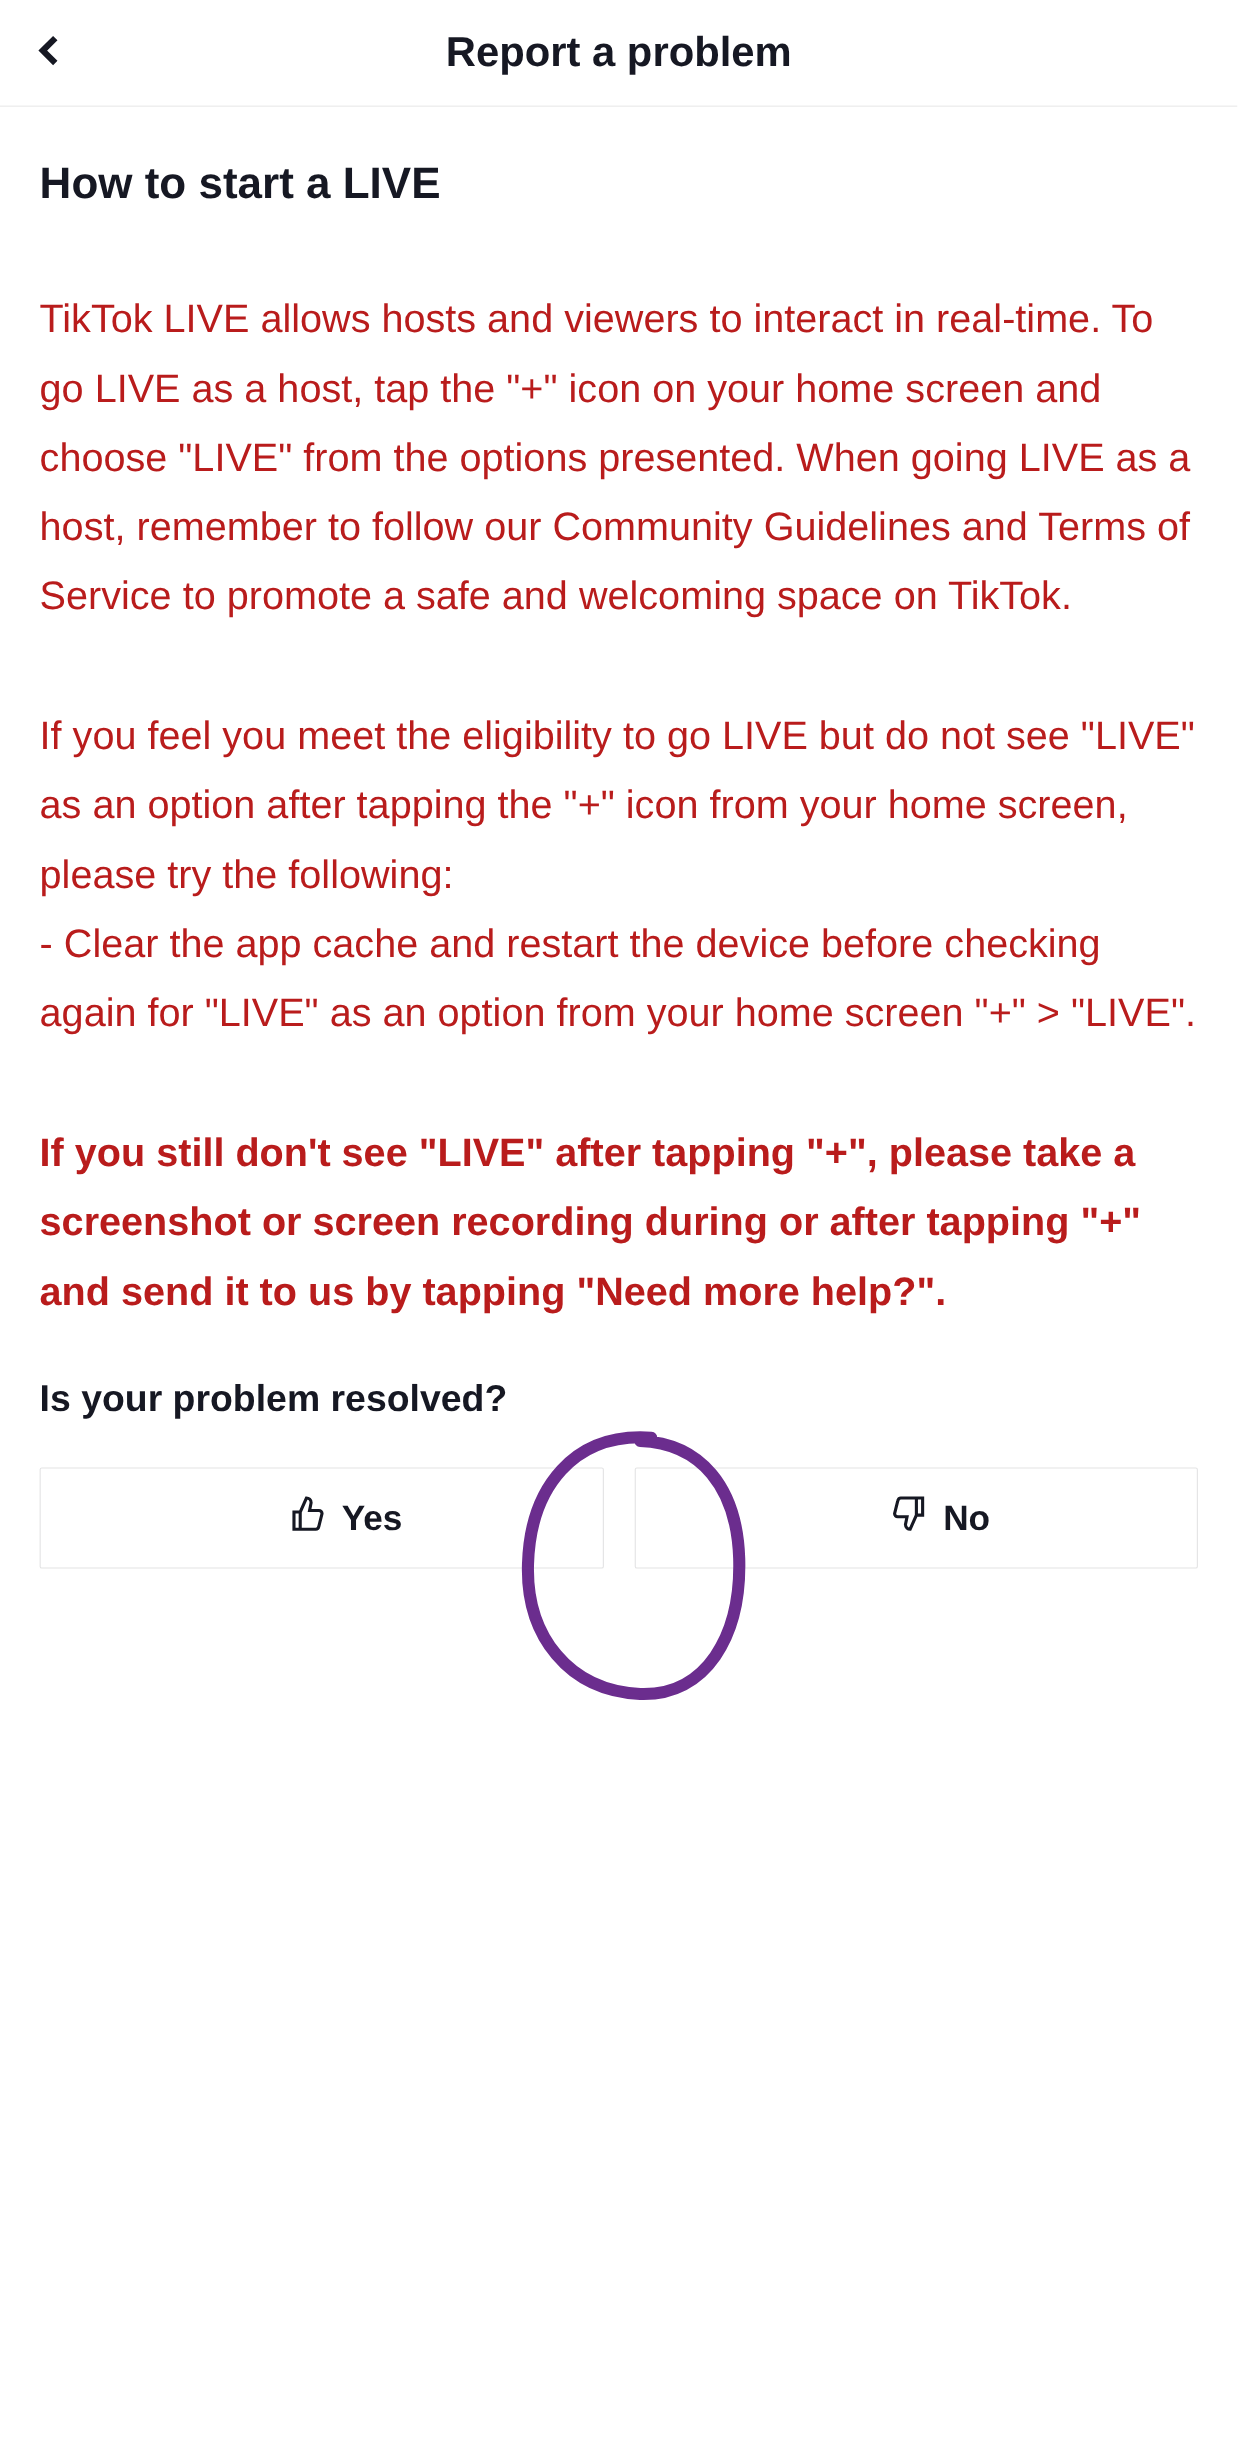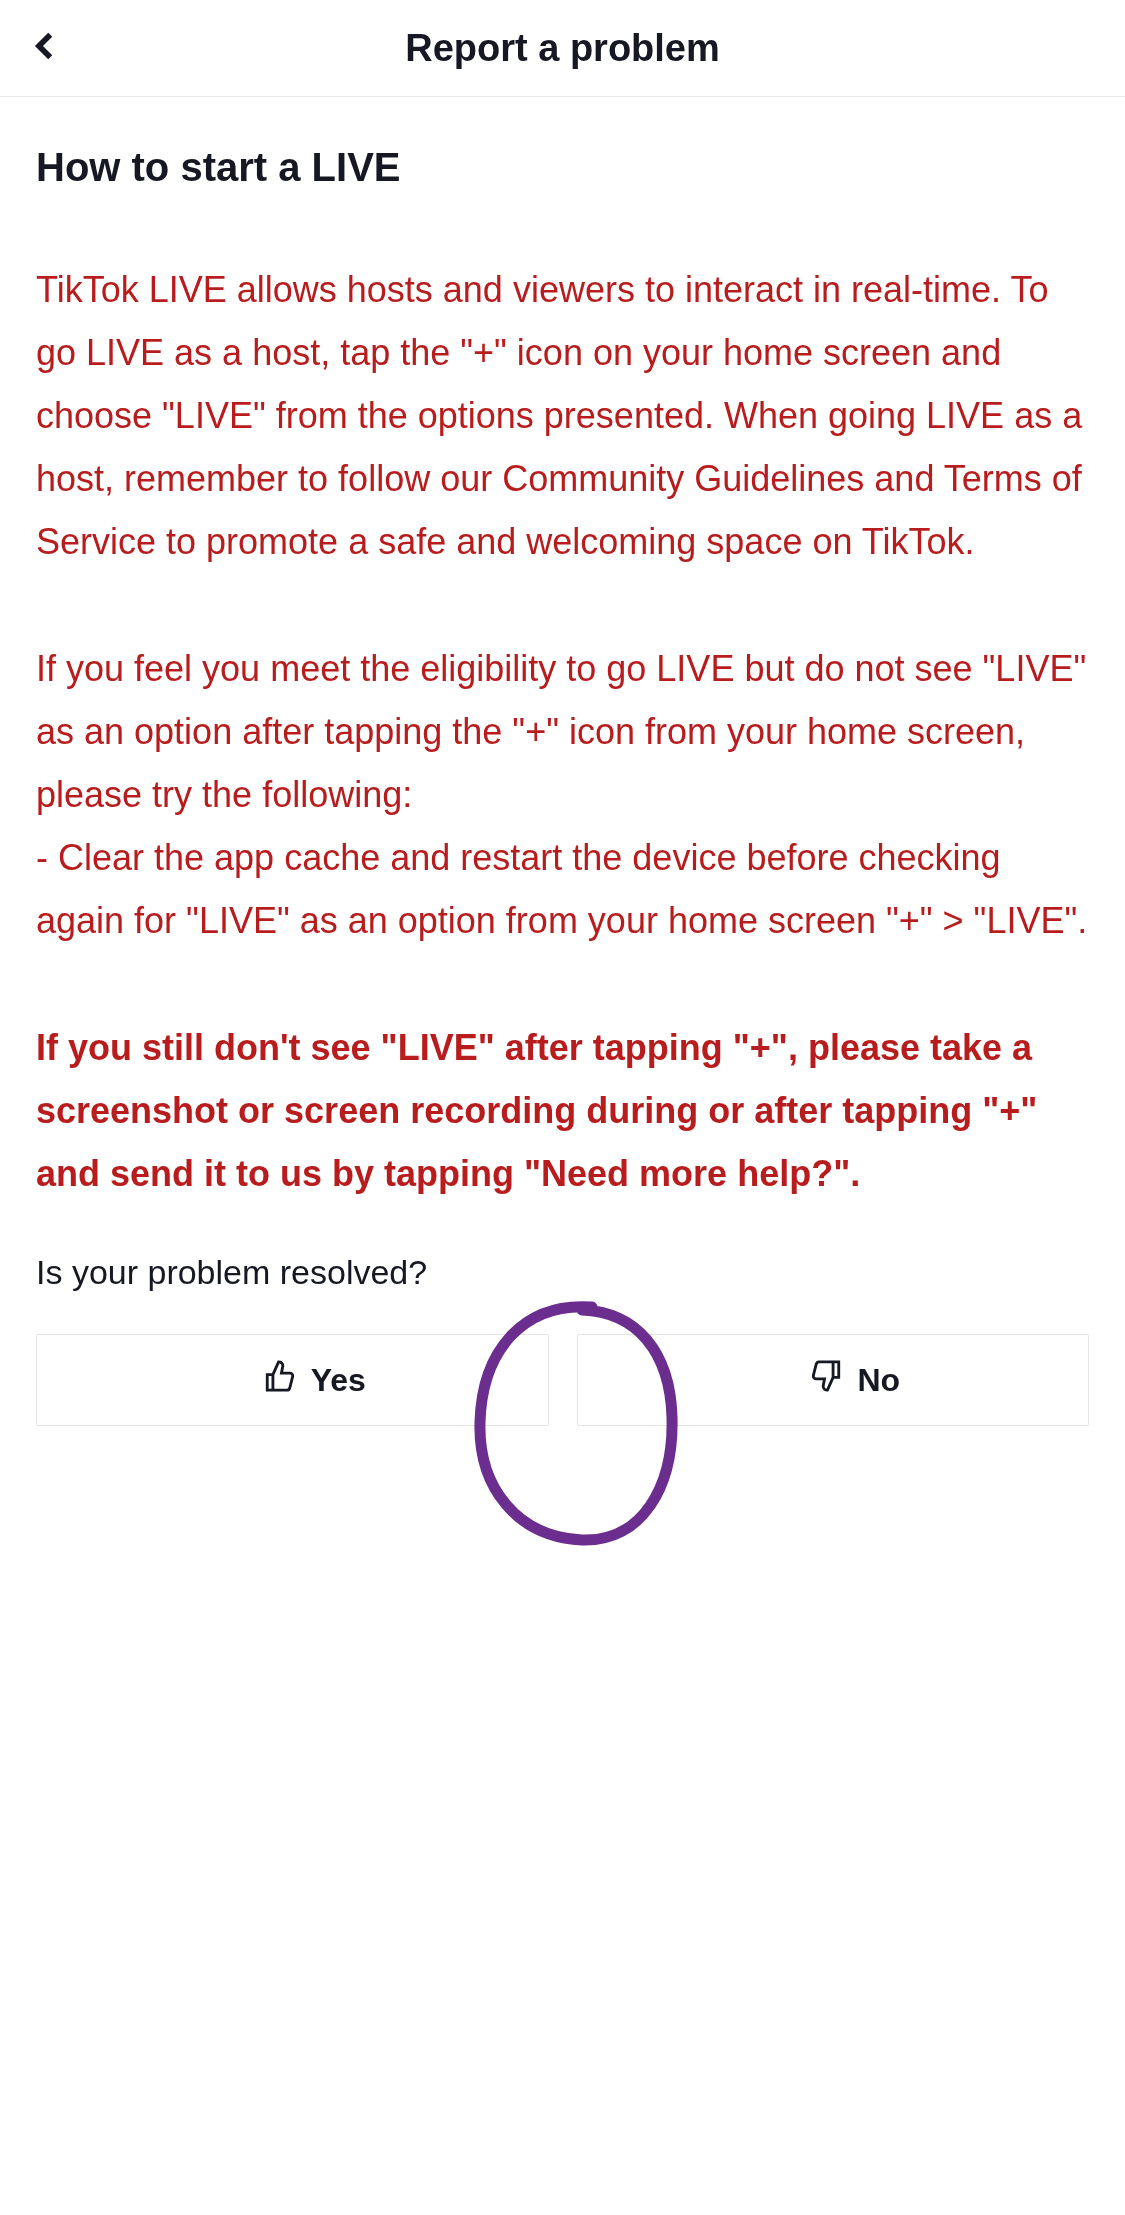--- a/index.html
+++ b/index.html
@@ -62,21 +62,21 @@
       color: #b91c1c;
       margin-bottom: 64px;
       font-weight: 400;
     }
     .body-text:last-of-type {
       margin-bottom: 48px;
       font-weight: bold;
     }
     .prompt-question {
       font-size: 34px;
-      font-weight: 400;
+      font-weight: 700;
       color: #161823;
       margin-top: 28px;
       margin-bottom: 42px;
     }
     .feedback-row {
       display: flex;
       gap: 28px;
     }
     .feedback-button {
       flex: 1;

